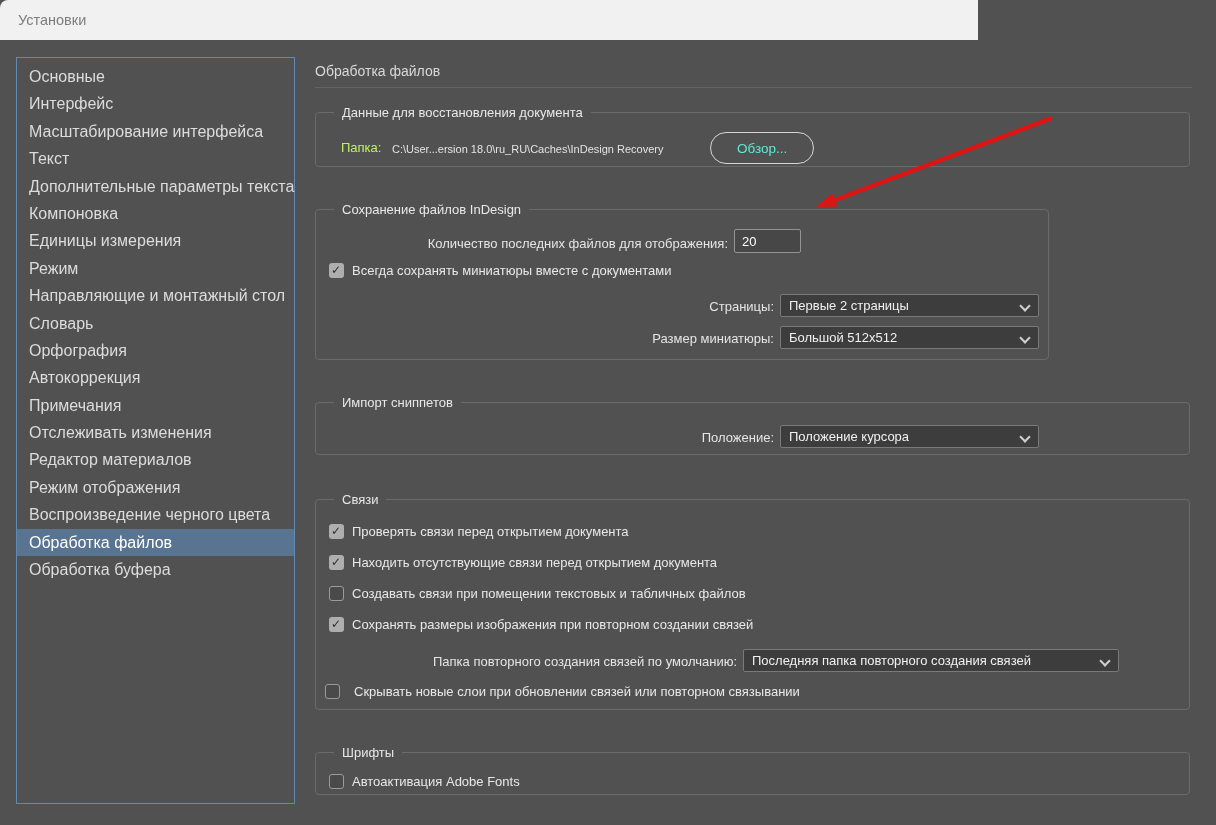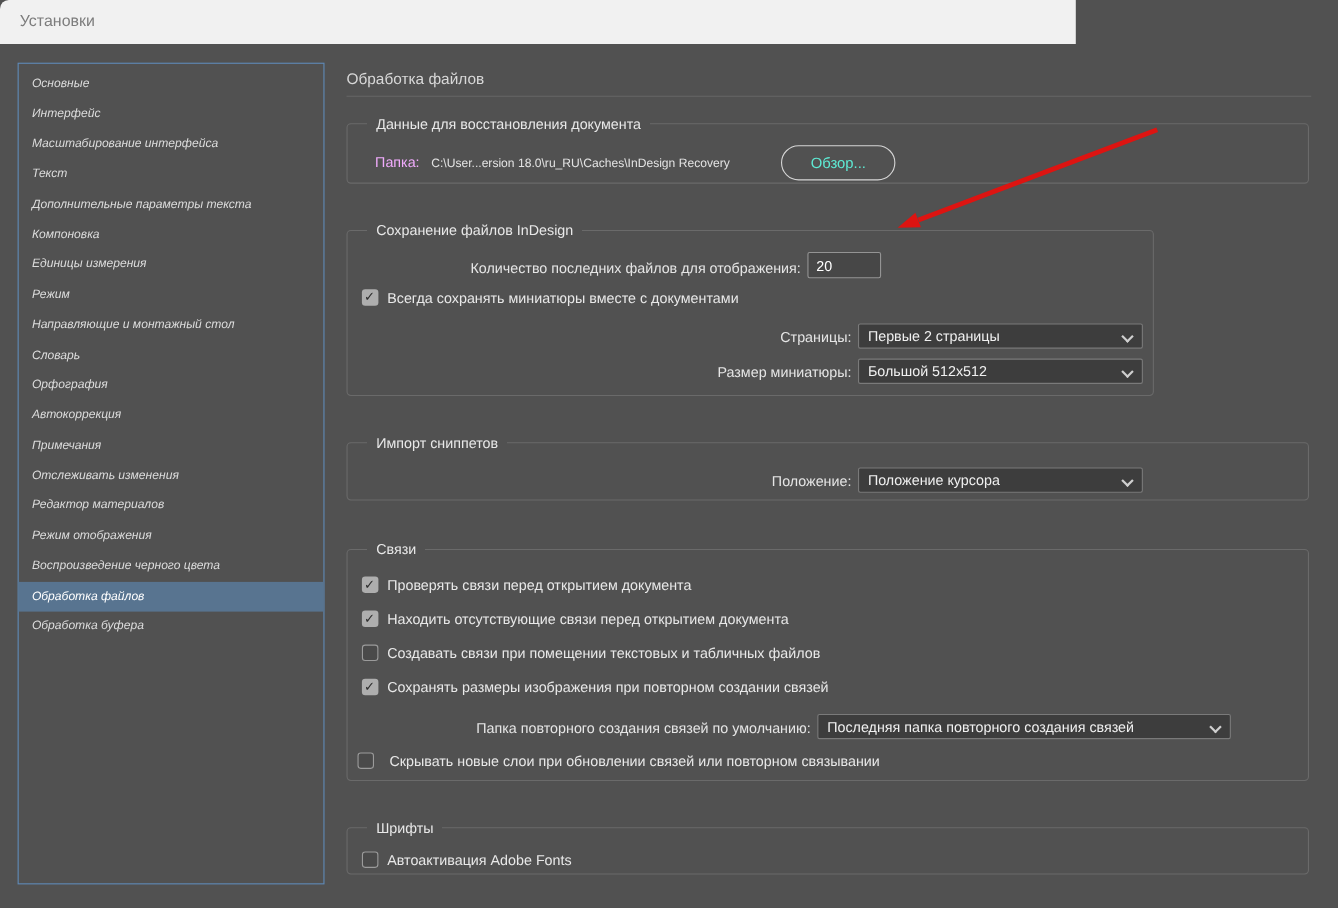--- a/index.html
+++ b/index.html
@@ -12,38 +12,38 @@
   body{font-family:"Liberation Sans","DejaVu Sans",sans-serif;background:var(--bg);position:relative;}
 
   .titlebar{position:absolute;left:0;top:0;width:978px;height:40px;background:#f1f1f1;
     display:flex;align-items:center;padding-left:18px;border-radius:8px 0 0 0;}
   .titlebar span{font-size:14.5px;color:#7d7d7d;}
 
   .content{position:absolute;left:0;top:40px;width:1216px;height:785px;background:var(--bg);}
 
   .sidebar{position:absolute;left:16px;top:17px;width:279px;height:747px;
     border:1px solid var(--accent-blue);padding-top:5px;}
-  .side-item{height:27.4px;line-height:27.4px;padding-left:12px;font-size:11px;color:#dcdcdc;
-    white-space:nowrap;cursor:default;font-style:italic;}
+  .side-item{height:27.4px;line-height:27.4px;padding-left:12px;font-size:16px;color:#dcdcdc;
+    white-space:nowrap;cursor:default;}
   .side-item.selected{background:var(--sel-bg);color:#ffffff;}
 
   .main-title{position:absolute;left:315px;top:23px;font-size:14px;color:#d8d8d8;}
   .title-rule{position:absolute;left:315px;top:47px;width:877px;height:1px;background:#646464;}
 
   fieldset{position:absolute;border:1px solid var(--panel-border);border-radius:4px;background:transparent;}
   legend{margin-left:18px;padding:0 8px;font-size:13px;color:#e8e8e8;white-space:nowrap;}
 
   .fs-recovery{left:315px;top:65px;width:875px;height:62px;}
   .fs-saving{left:315px;top:162px;width:734px;height:158px;}
   .fs-snippets{left:315px;top:355px;width:875px;height:60px;}
   .fs-links{left:315px;top:452px;width:875px;height:218px;}
   .fs-fonts{left:315px;top:705px;width:875px;height:50px;}
 
   .abs{position:absolute;}
-  .lbl{font-size:13px;color:#f0abfc;white-space:nowrap;}
+  .lbl{font-size:13px;color:#bef264;white-space:nowrap;}
   .rlabel{font-size:13px;color:#e5e5e5;text-align:right;white-space:nowrap;line-height:23px;}
 
   .path-text{font-size:11px;color:#e3e3e3;white-space:nowrap;}
 
   .pill-btn{position:absolute;height:32px;border:1.5px solid #d6d6d6;border-radius:17px;
     background:transparent;color:#5eead4;font-size:13.5px;padding:0 26px;cursor:pointer;
     font-family:"Liberation Sans","DejaVu Sans",sans-serif;}
 
   .num-input{position:absolute;background:var(--input-bg);border:1px solid var(--input-border);
     border-radius:2px;color:#ffffff;font-size:13px;padding-left:7px;

